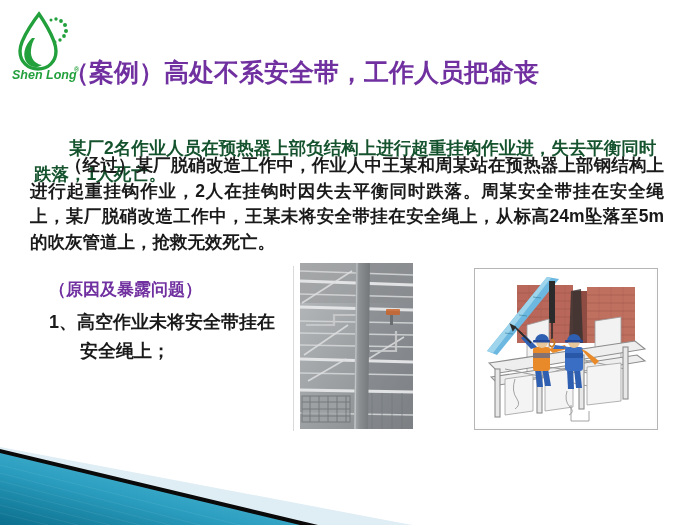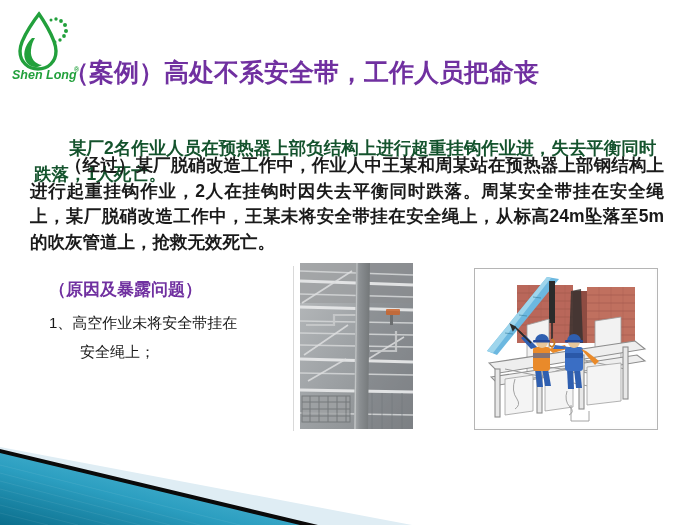--- a/index.html
+++ b/index.html
@@ -45,21 +45,21 @@
     text-align:justify;
   }
 
   
   .cause{position:absolute;left:38px;top:276px;width:250px;margin-left:11px;}
   .cause-head{
     font-size:17px;font-weight:bold;color:#7030a0;
     line-height:28px;margin-bottom:4px;
   }
   .cause-item{
-    font-size:15px;font-weight:normal;color:#1a1a1a;
+    font-size:18px;font-weight:bold;color:#1a1a1a;
     line-height:29px;
     white-space:nowrap;
   }
   .cause-item .cont{padding-left:31px;display:block;}
 
   
   .photo{
     position:absolute;left:300px;top:263px;width:113px;height:166px;
     overflow:hidden;background:#8e8e8e;
   }

